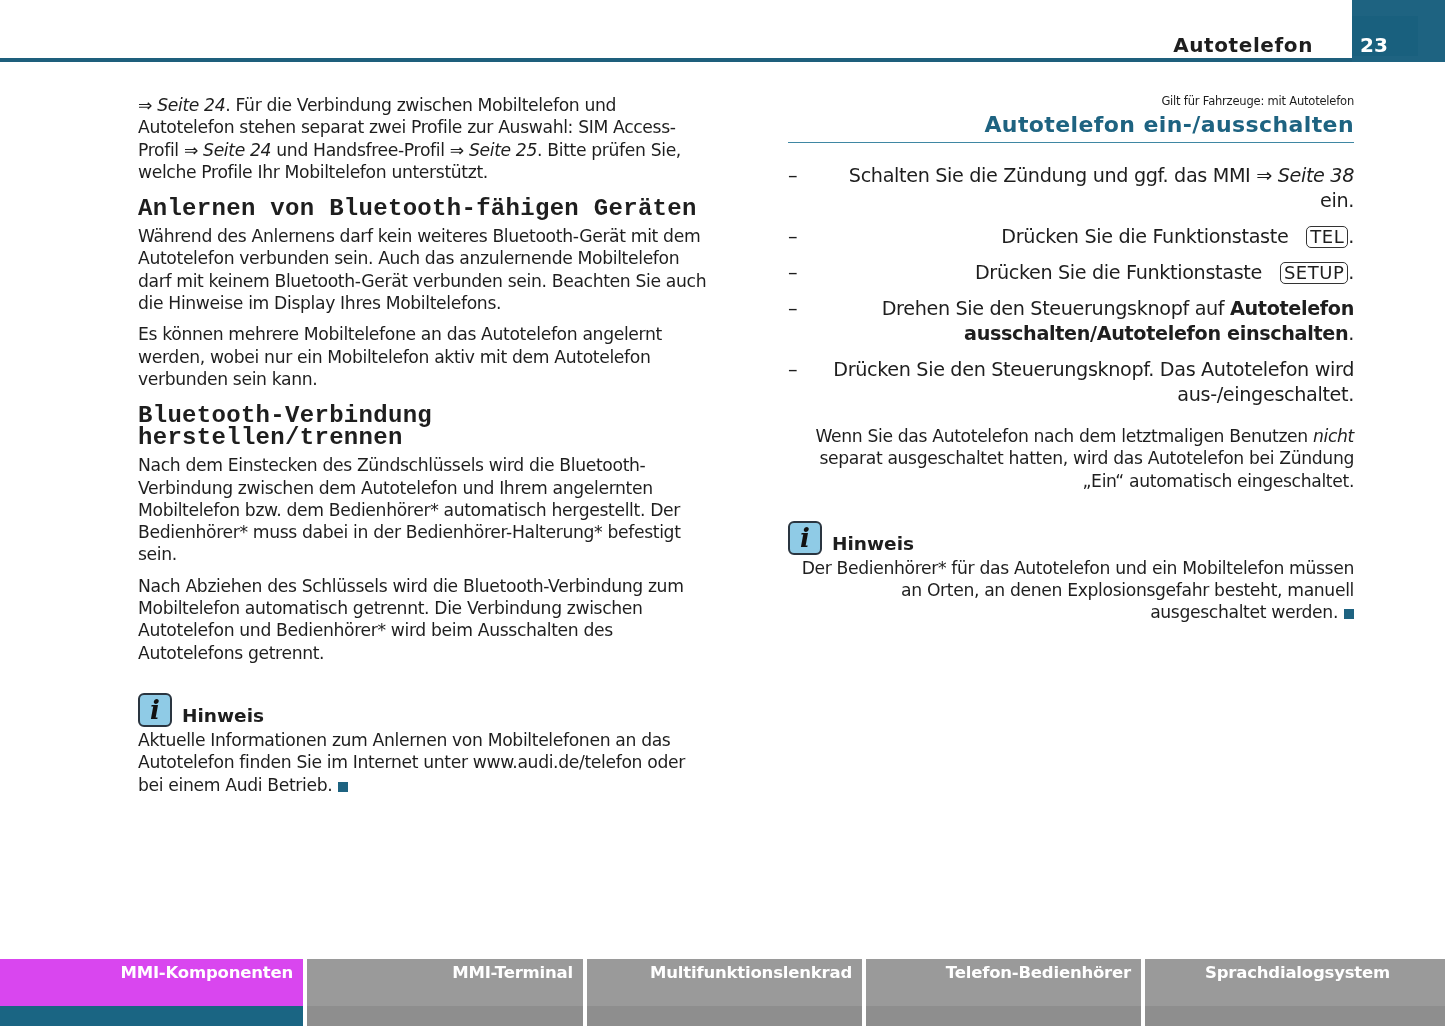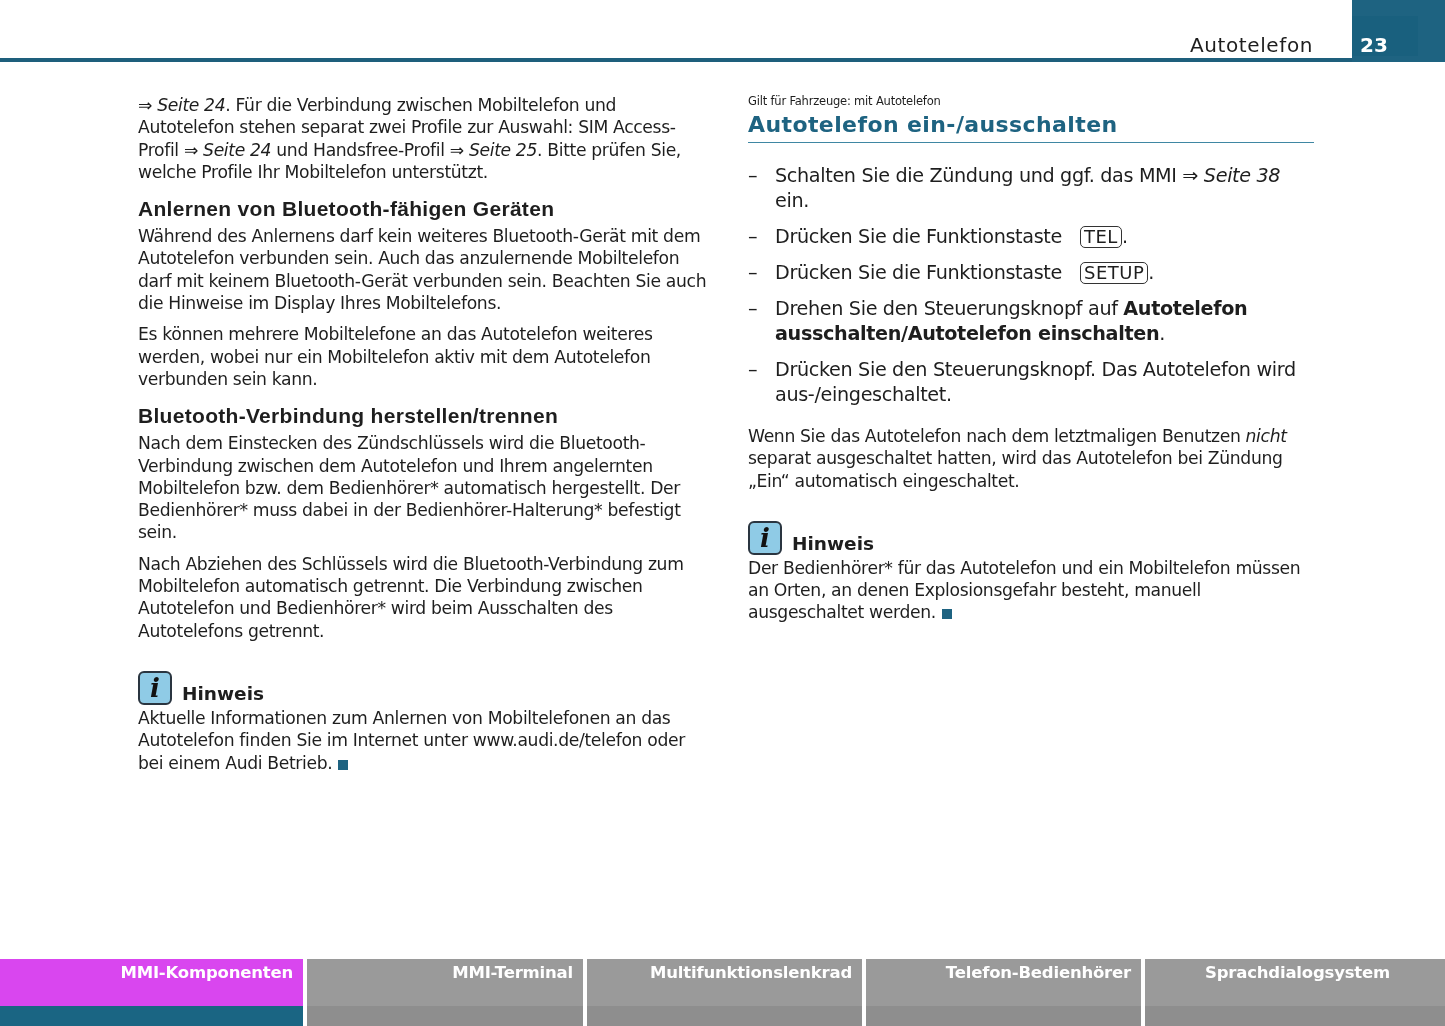--- a/index.html
+++ b/index.html
@@ -12,49 +12,49 @@
     .page { position: relative; width: 1445px; height: 1026px; }
 
     
     .header-rule {
       position: absolute; left: 0; top: 58px; width: 1445px; height: 4px;
       background: #1e5f7c;
     }
     .header-title {
       position: absolute; right: 132px; top: 33px;
       font-family: "DejaVu Sans", sans-serif;
-      font-weight: normal; font-size: 20px; letter-spacing: 0.6px;
+      font-weight: bold; font-size: 20px; letter-spacing: 0.6px;
       color: #1e1e1e;
     }
     .page-num-box {
       position: absolute; left: 1352px; top: 0; width: 93px; height: 62px;
       background: #1e6381;
     }
     .page-num-box .inner {
       position: absolute; left: 0; top: 16px; width: 66px; height: 40px;
       background: #19607e;
     }
     .page-num {
       position: absolute; left: 8px; top: 33px;
       color: #ffffff; font-weight: bold; font-size: 20px;
       font-family: "DejaVu Sans", sans-serif;
     }
 
     
     .col { position: absolute; top: 94px; font-size: 17.2px; line-height: 22.3px; }
     .col-left { left: 138px; width: 570px; }
-    .col-right { left: 748px; width: 566px; }
+    .col-right { left: 788px; width: 566px; text-align: right; }
 
     p.body { margin-bottom: 9px; letter-spacing: -0.35px; }
     .ref { font-style: italic; }
     .arrow { font-style: normal; }
 
     h3.subhead {
-      font-family: Liberation Sans, sans-serif;
-      font-weight: bold; font-size: 21px; letter-spacing: 0.3px;
+      font-family: Liberation Mono, monospace;
+      font-weight: bold; font-size: 24px; letter-spacing: 0.3px;
       margin-top: 15px; margin-bottom: 5px; line-height: 22px;
     }
 
     .hint { margin-top: 27px; }
     .hint-head { display: flex; align-items: flex-end; height: 36px; margin-bottom: 2px; }
     .info-icon {
       width: 34px; height: 34px; border: 2.5px solid #2a3540; border-radius: 6px;
       background: #8fcbe6; display: flex; align-items: center; justify-content: center;
       font-family: "DejaVu Serif", serif; font-style: italic; font-weight: bold;
       font-size: 26px; color: #111; line-height: 1;
@@ -113,21 +113,21 @@
   <div class="col col-left">
     <p class="body">
       <span class="arrow">⇒</span>
       <span class="ref">Seite 24</span><span>. Für die Verbindung zwischen Mobiltelefon und Autotelefon stehen separat zwei Profile zur Auswahl: SIM Access-Profil </span><span class="arrow">⇒</span>
       <span class="ref">Seite 24</span><span> und Handsfree-Profil </span><span class="arrow">⇒</span>
       <span class="ref">Seite 25</span><span>. Bitte prüfen Sie, welche Profile Ihr Mobiltelefon unterstützt.</span>
     </p>
 
     <h3 class="subhead">Anlernen von Bluetooth-fähigen Geräten</h3>
     <p class="body">Während des Anlernens darf kein weiteres Bluetooth-Gerät mit dem Autotelefon verbunden sein. Auch das anzulernende Mobiltelefon darf mit keinem Bluetooth-Gerät verbunden sein. Beachten Sie auch die Hinweise im Display Ihres Mobiltelefons.</p>
-    <p class="body">Es können mehrere Mobiltelefone an das Autotelefon weiteres werden, wobei nur ein Mobiltelefon aktiv mit dem Autotelefon verbunden sein kann.</p>
+    <p class="body">Es können mehrere Mobiltelefone an das Autotelefon angelernt werden, wobei nur ein Mobiltelefon aktiv mit dem Autotelefon verbunden sein kann.</p>
 
     <h3 class="subhead">Bluetooth-Verbindung herstellen/trennen</h3>
     <p class="body">Nach dem Einstecken des Zündschlüssels wird die Bluetooth-Verbindung zwischen dem Autotelefon und Ihrem angelernten Mobiltelefon bzw. dem Bedienhörer* automatisch hergestellt. Der Bedienhörer* muss dabei in der Bedienhörer-Halterung* befestigt sein.</p>
     <p class="body">Nach Abziehen des Schlüssels wird die Bluetooth-Verbindung zum Mobiltelefon automatisch getrennt. Die Verbindung zwischen Autotelefon und Bedienhörer* wird beim Ausschalten des Autotelefons getrennt.</p>
 
     <div class="hint">
       <div class="hint-head">
         <div class="info-icon">i</div>
         <span class="hint-title">Hinweis</span>
       </div>

